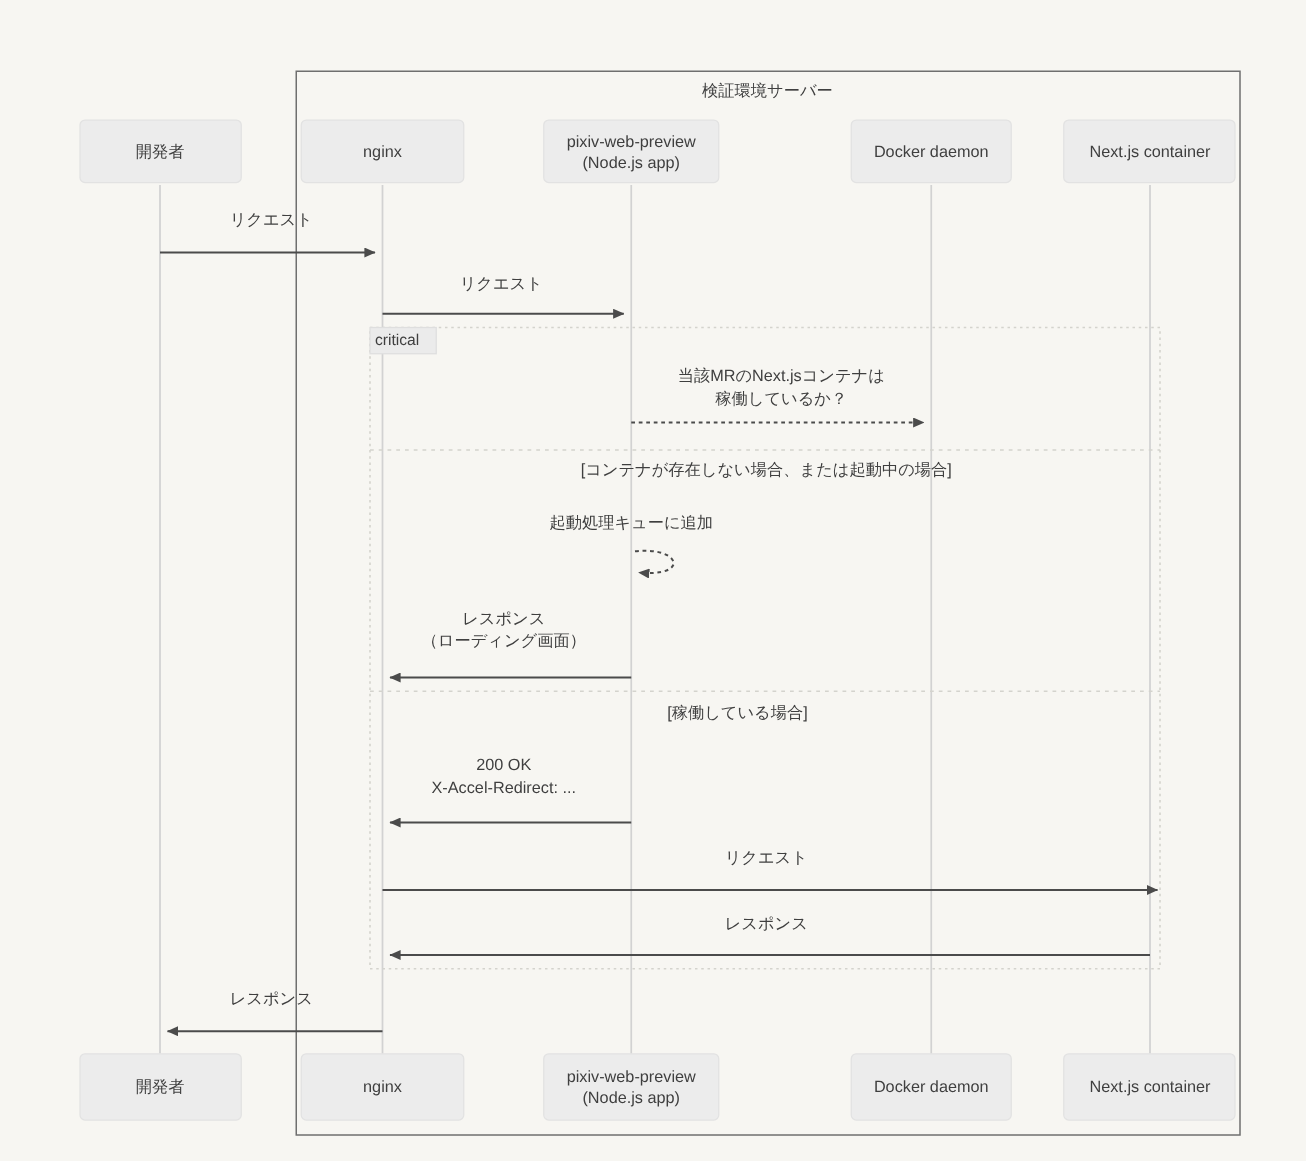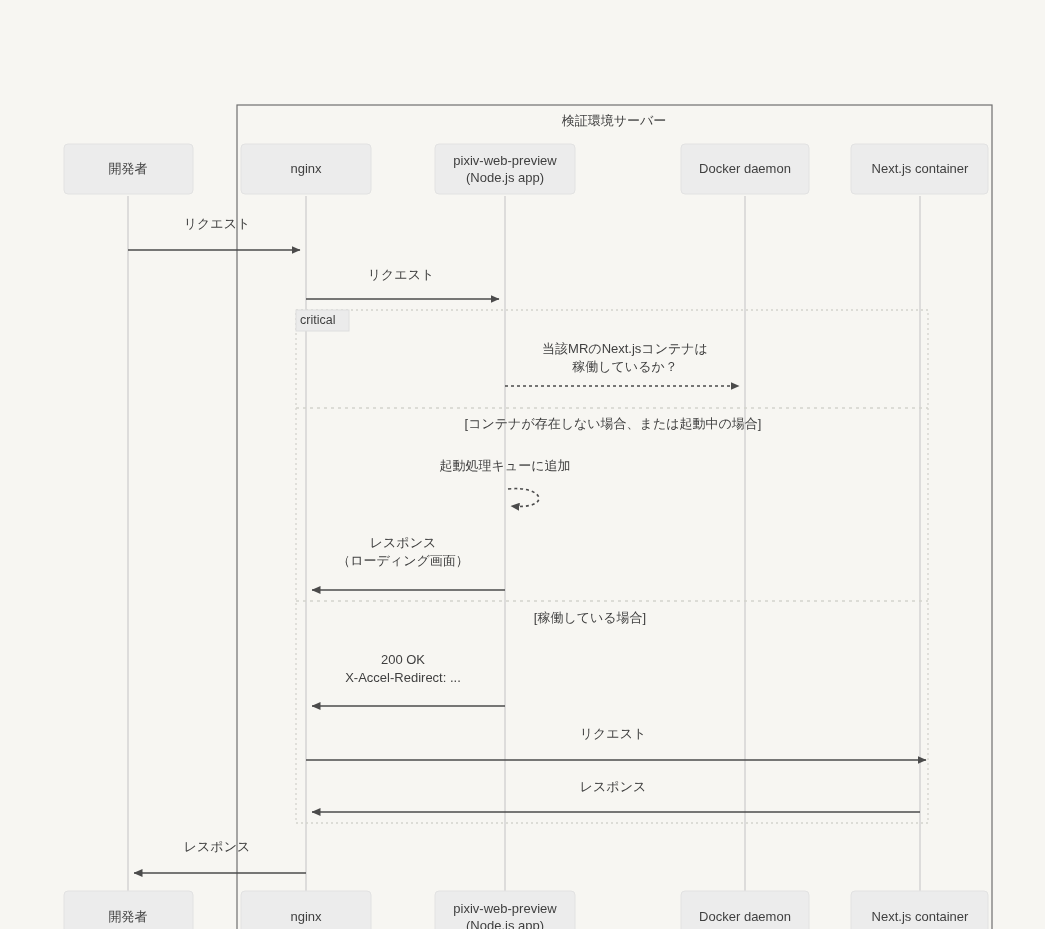--- a/index.html
+++ b/index.html
@@ -10,21 +10,20 @@
     width: 1045px;
     height: 929px;
     background: #f7f6f2;
     font-family: "Liberation Sans", "DejaVu Sans", sans-serif;
     overflow: hidden;
   }
   #diagram-root {
     position: relative;
     width: 1045px;
     height: 650px;
-    margin-top: 48px;
   }
   svg.diagram-canvas {
     position: absolute;
     top: 0;
     left: 0;
     width: 1045px;
     height: 929px;
   }
   .participant-box {
     fill: #ececec;

